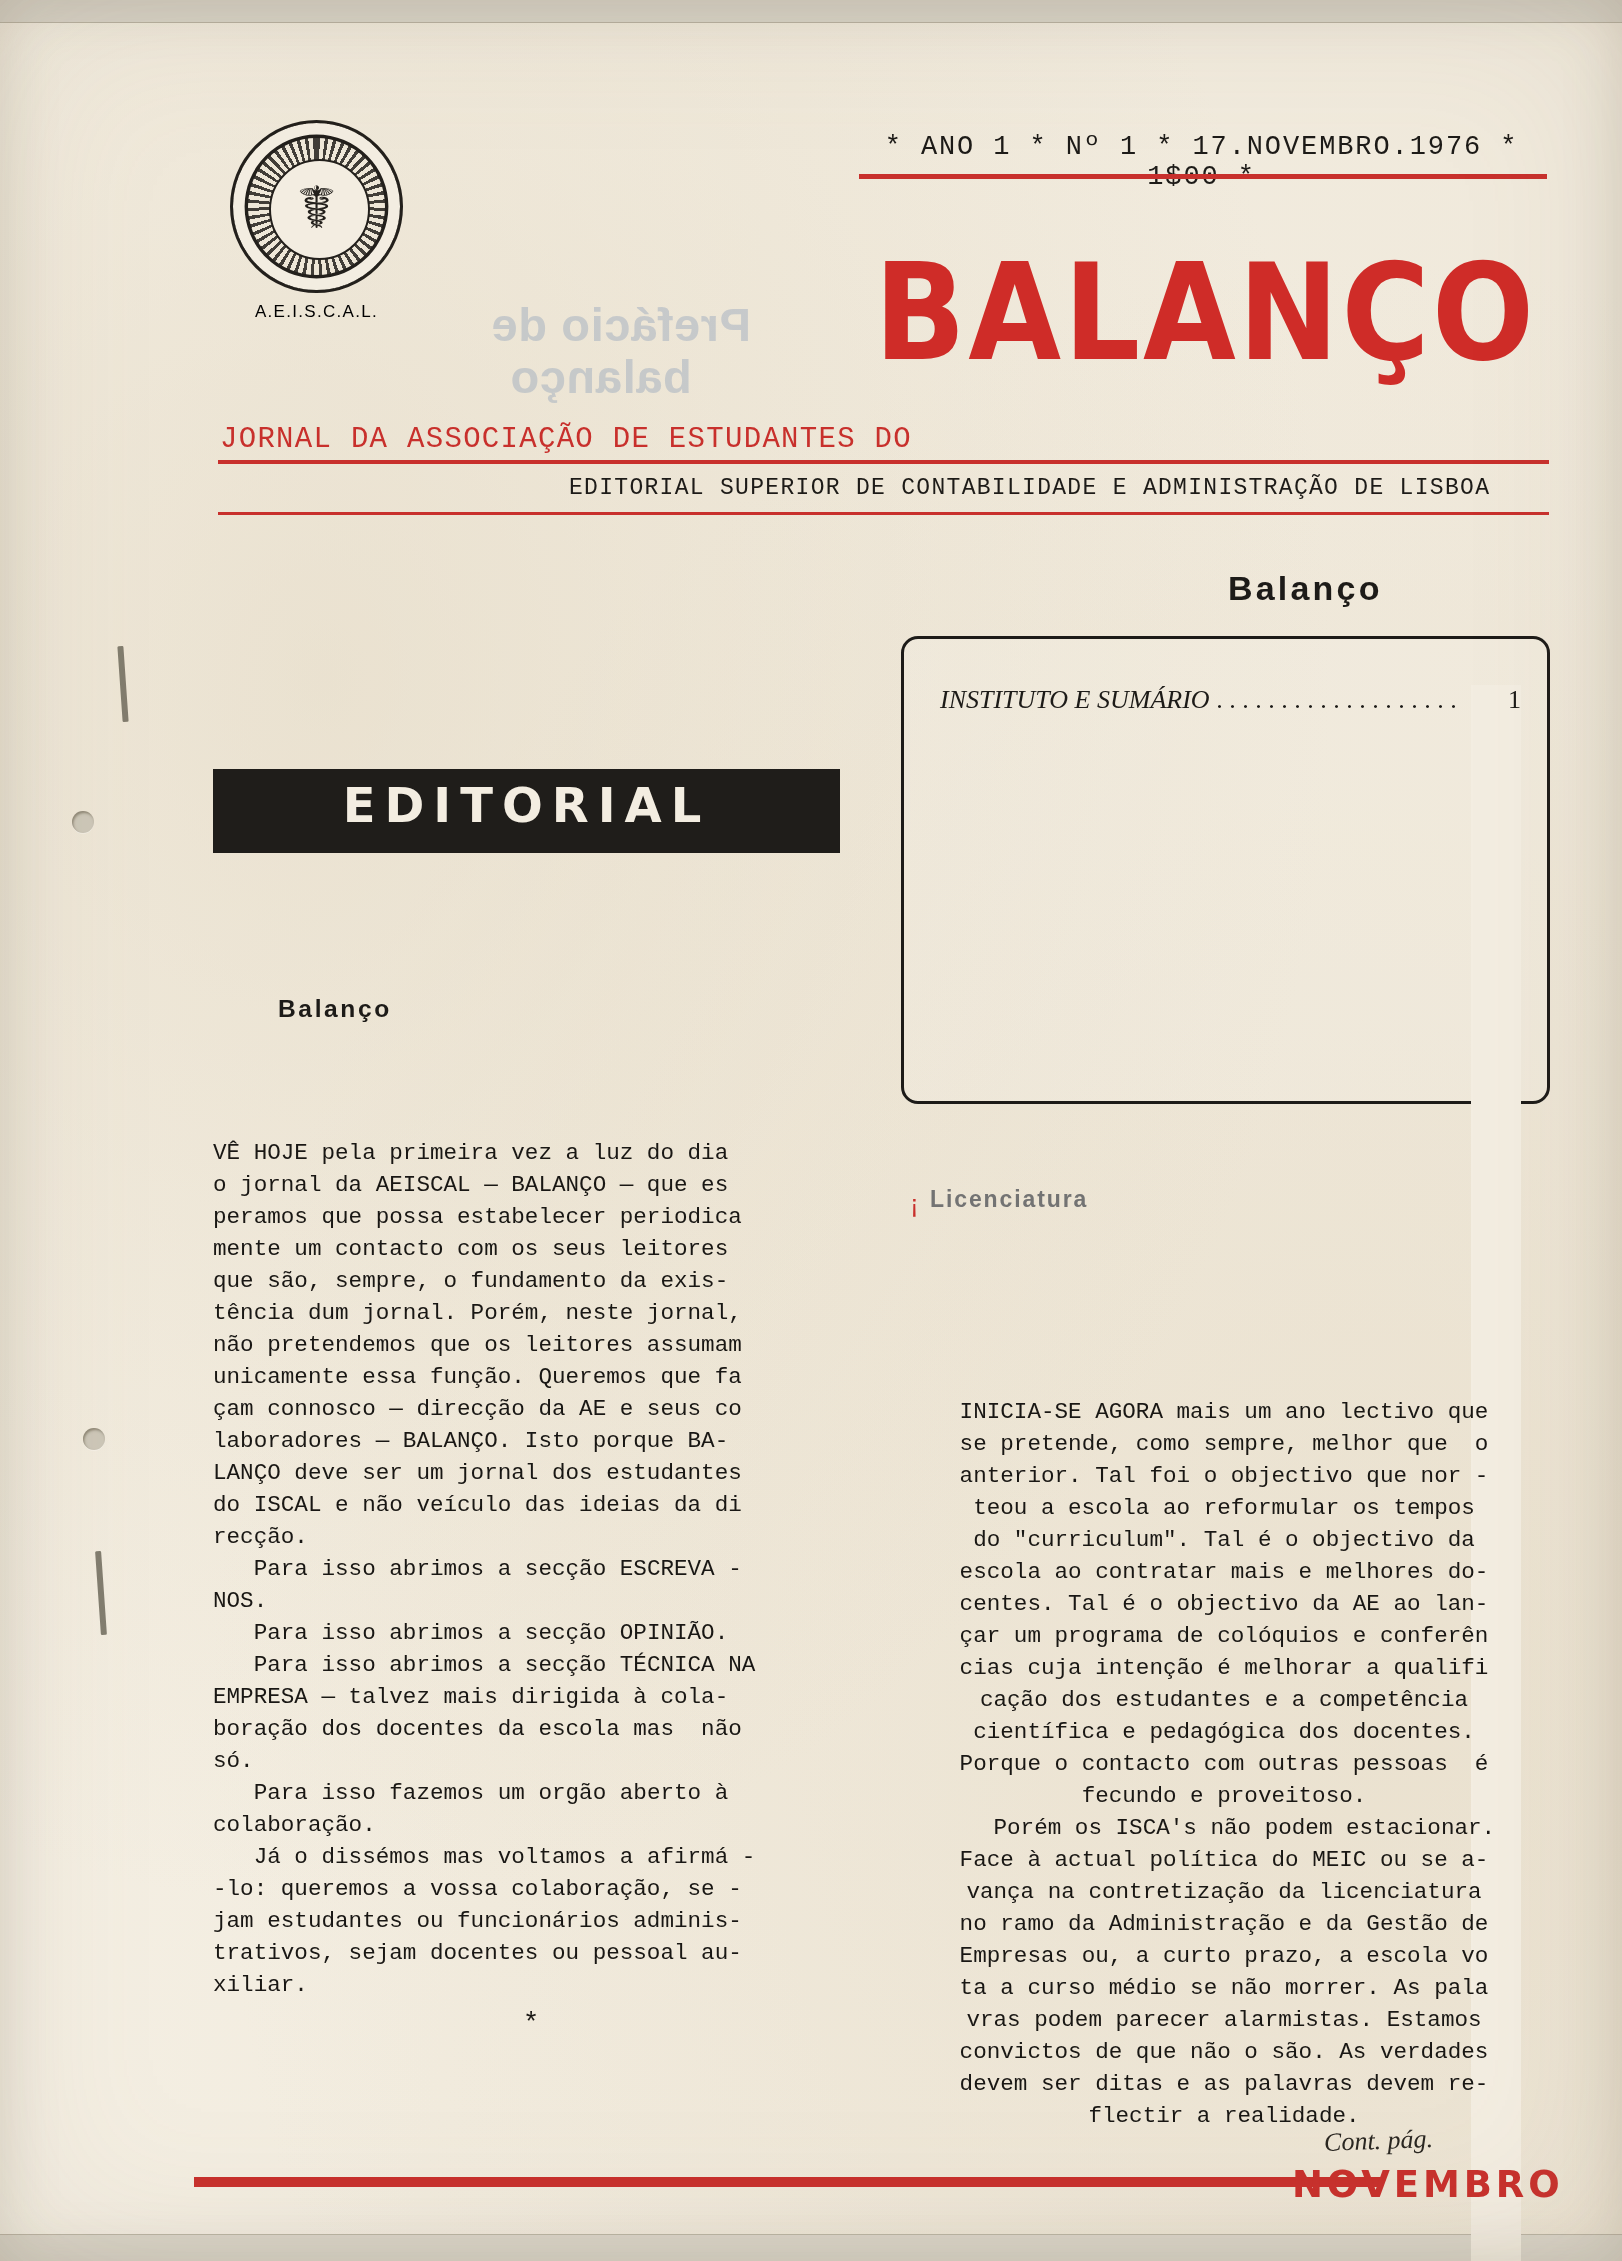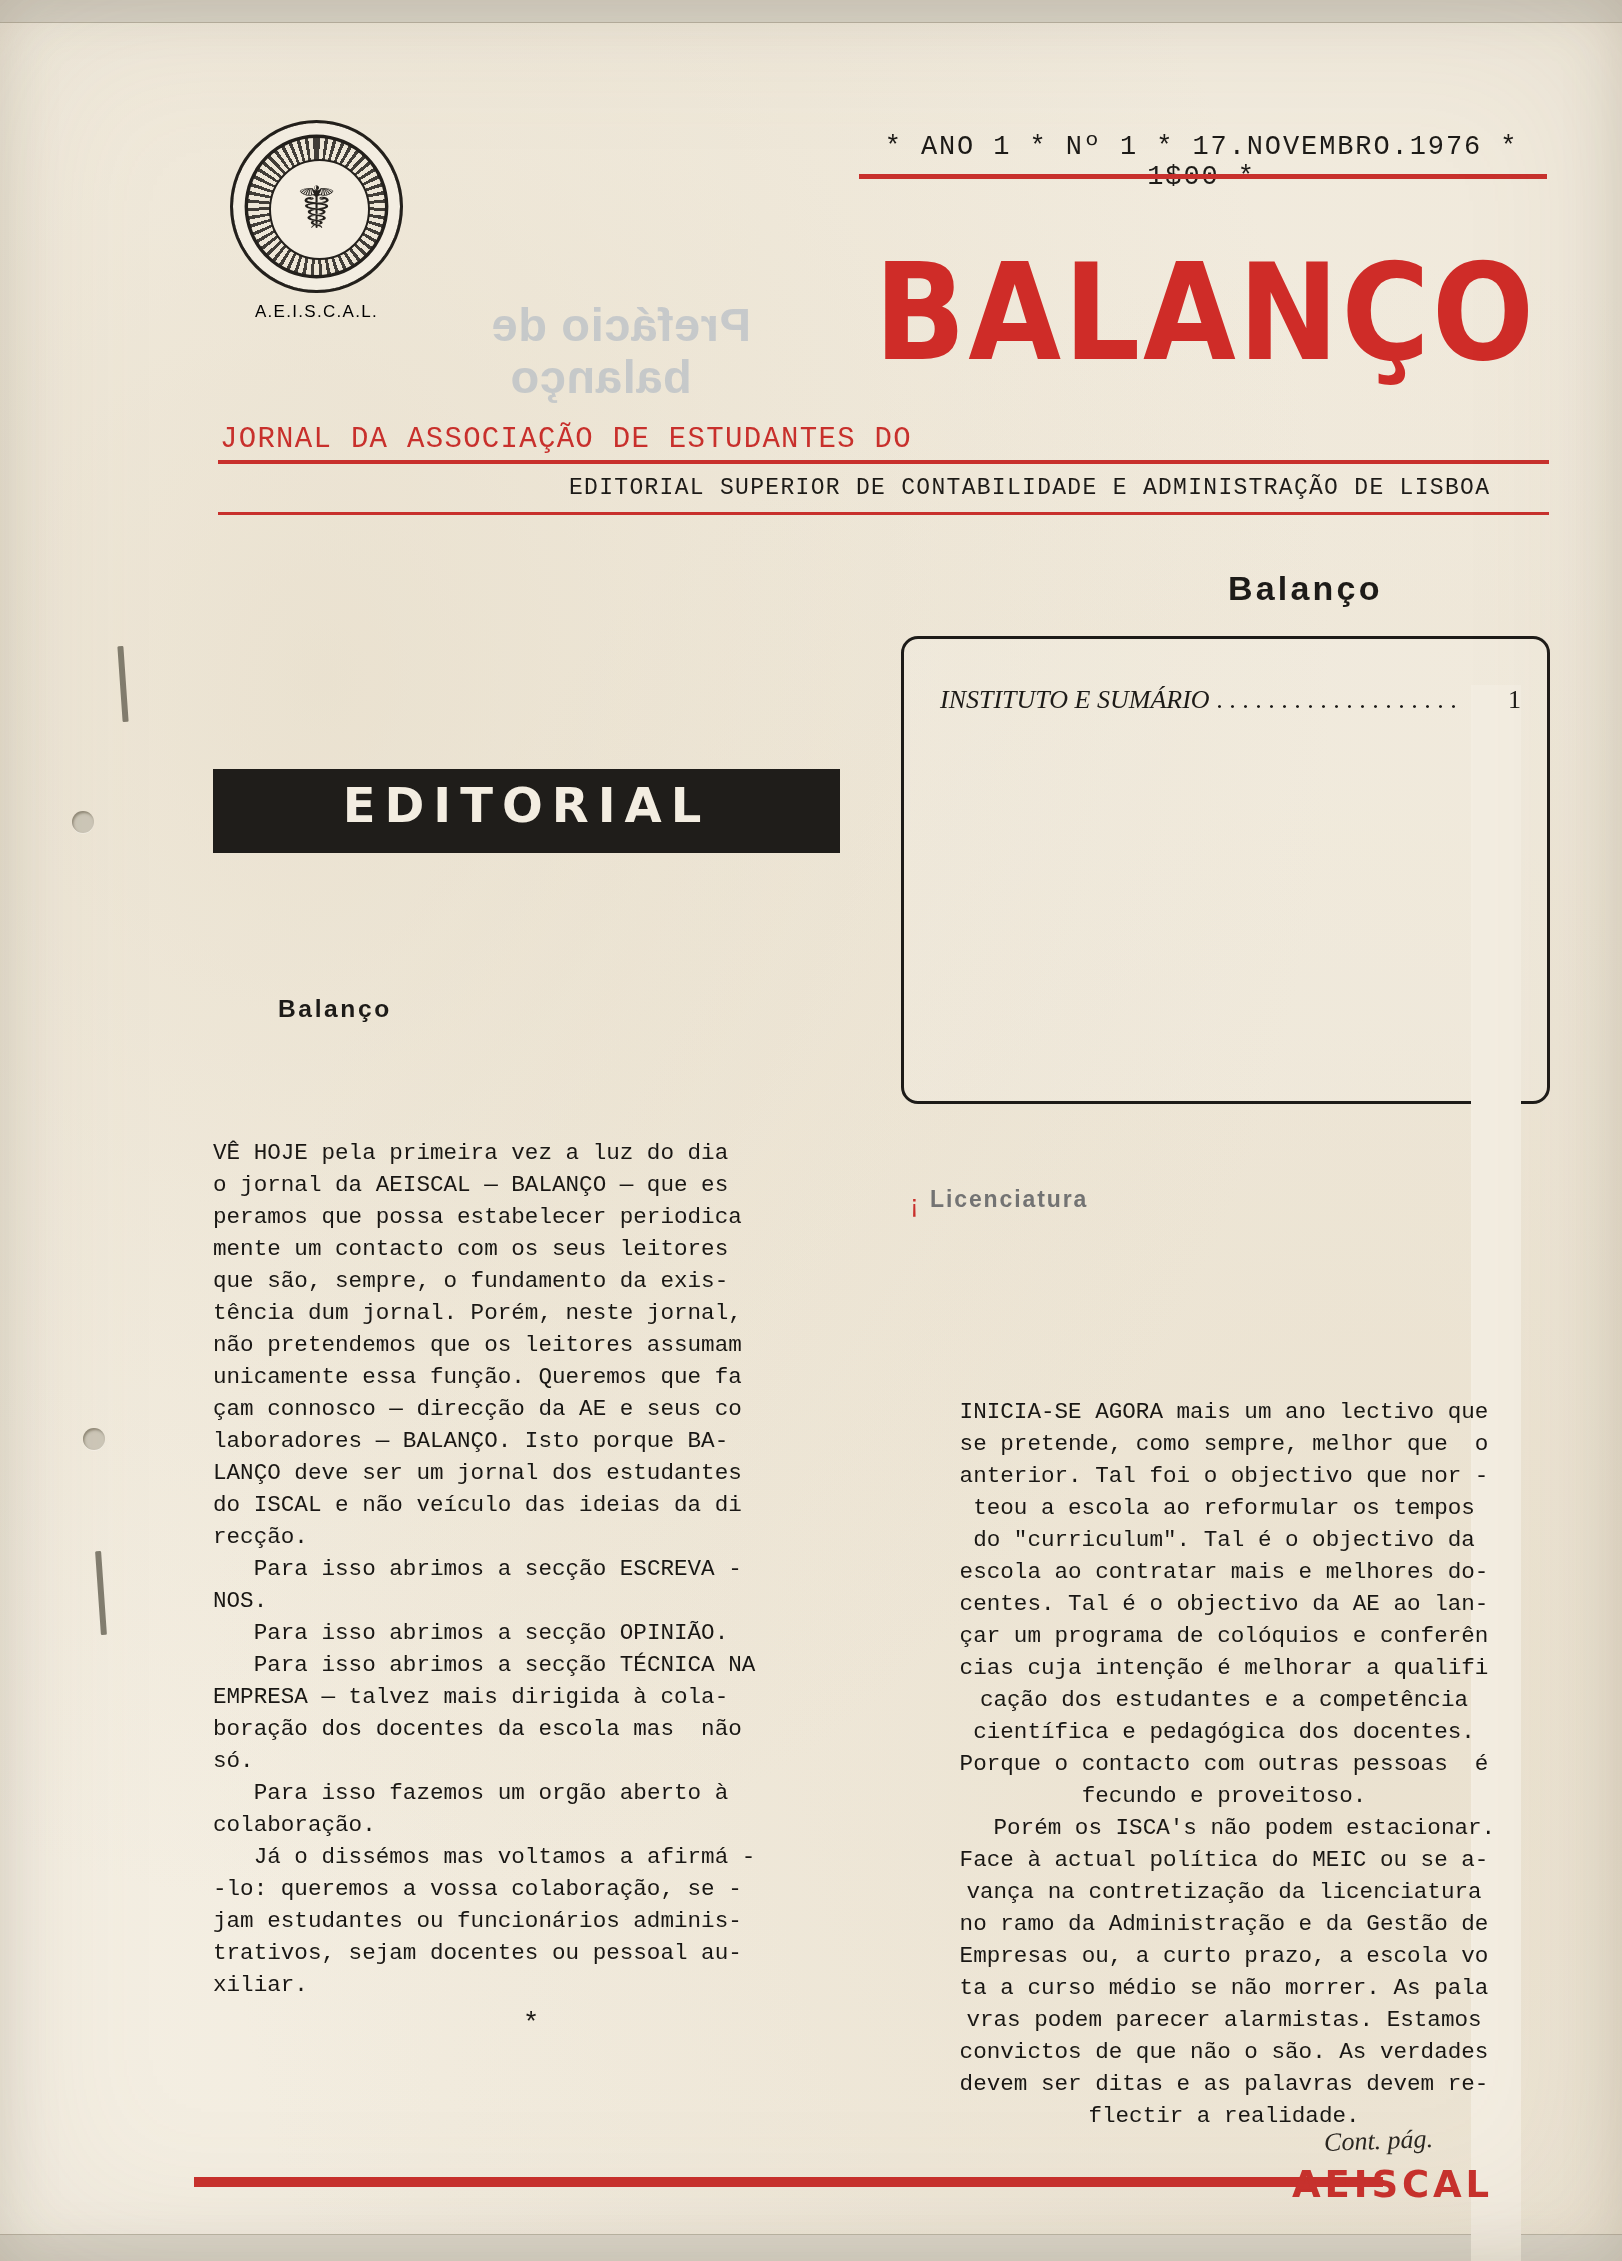--- a/index.html
+++ b/index.html
@@ -469,17 +469,17 @@
 no ramo da Administração e da Gestão de
 Empresas ou, a curto prazo, a escola vo
 ta a curso médio se não morrer. As pala
 vras podem parecer alarmistas. Estamos
 convictos de que não o são. As verdades
 devem ser ditas e as palavras devem re-
 flectir a realidade.</div>
   <div class="cont-pag">Cont. pág.</div>
 
   <div class="footer-rule"></div>
-  <div class="footer-brand">AEISCAL</div>
+  <div class="footer-brand">NOVEMBRO</div>
 
   <div class="edge-shadow"></div>
 </div>
 
 
 </body></html>

